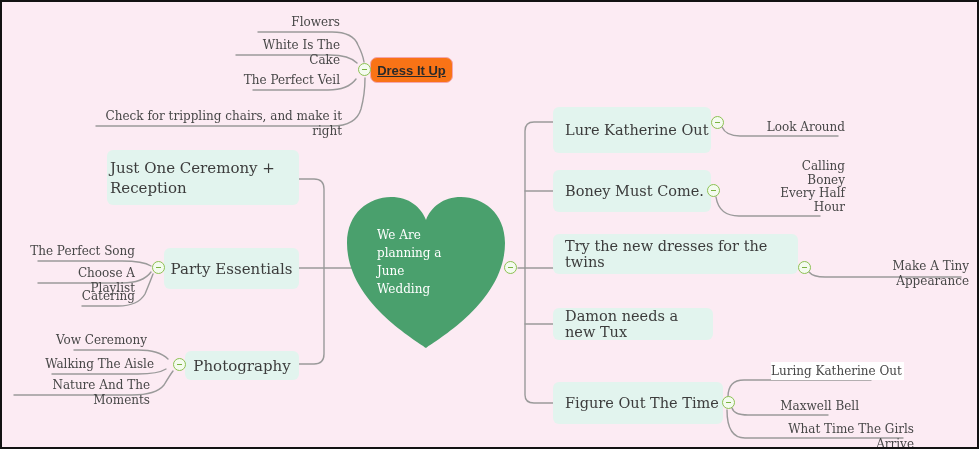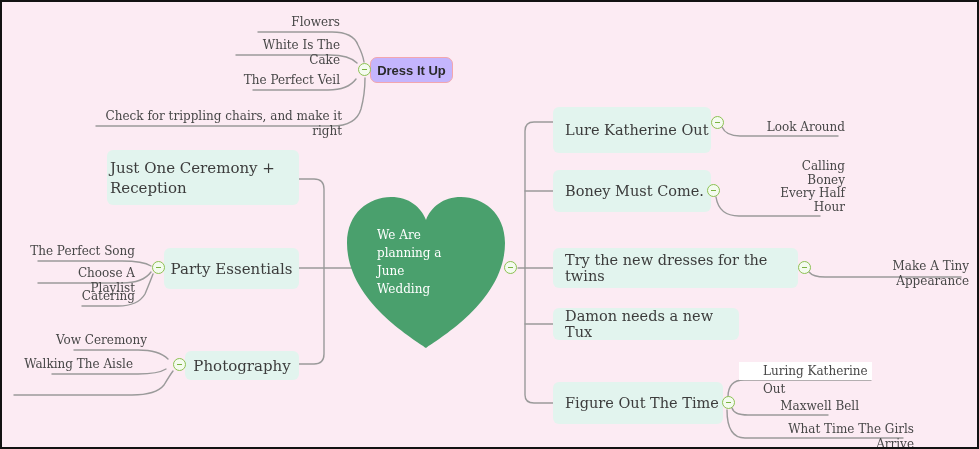--- a/index.html
+++ b/index.html
@@ -23,49 +23,51 @@
     color:#3c3c3c;
     font-size:15px;
     display:flex;align-items:center;
     box-sizing:border-box;
   }
   .box.center{justify-content:center;text-align:center;}
   .box.padded{padding-left:3px;}
   .box.rt{font-size:14.5px;padding-left:12px;}
   .float-box{
     position:absolute;
-    background:#c4b5fd;
+    background:#f97316;
     border:1.5px solid #f3a6ae;
     border-radius:7px;
     color:#2a2a2a;
     font-family:"Liberation Sans", sans-serif;
     font-size:13px;font-weight:600;
     display:flex;align-items:center;justify-content:center;
     box-sizing:border-box;
+    text-decoration:underline;
   }
   .heart-label{
     position:absolute;
     color:#fff;
     font-size:12px;line-height:18px;
     white-space:pre-line;
   }
   .leaf{
     position:absolute;
     color:#474747;
     font-size:12px;line-height:15px;text-align:right;
   }
   .leaf.r{text-align:right;}
   .leaf.ml{white-space:pre-line;line-height:13.5px;margin-left:15px;}
   .leaf-box{
     position:absolute;
     background:#ffffff;
     color:#474747;
     font-size:12px;line-height:18px;
-    padding-left:24px;
+    padding-left:0;
     box-sizing:border-box;
+    margin-left:32px;
   }
   .ml{white-space:pre-line;}
   .collapse{
     position:absolute;
     width:13px;height:13px;
     border-radius:50%;
     background:#f4fbef;
     border:1.4px solid #8cc152;
     box-sizing:border-box;
   }
@@ -137,38 +139,39 @@
 
   <div class="box center" style="left:162px;top:246px;width:135px;height:41px">Party Essentials</div>
   <div class="collapse" style="left:150px;top:259px"></div>
   <div class="leaf r" style="left:28px;top:242px;width:105px">The Perfect Song</div>
   <div class="leaf r" style="left:28px;top:264px;width:105px">Choose A Playlist</div>
   <div class="leaf r" style="left:28px;top:287px;width:105px">Catering</div>
 
   <div class="box center" style="left:183px;top:349px;width:114px;height:29px">Photography</div>
   <div class="collapse" style="left:171px;top:356px"></div>
   <div class="leaf r" style="left:38px;top:331px;width:107px">Vow Ceremony</div>
-  <div class="leaf r" style="left:19px;top:355px;width:112px">Walking The Aisle</div>
+  <div class="leaf r" style="left:40px;top:355px;width:112px">Walking The Aisle</div>
+  <div class="leaf r" style="left:3px;top:376px;width:145px">Nature And The Moments</div>
 
   <div class="box rt" style="left:551px;top:105px;width:158px;height:46px">Lure Katherine Out</div>
   <div class="collapse" style="left:709px;top:114px"></div>
   <div class="leaf" style="left:733px;top:118px;width:110px">Look Around</div>
 
   <div class="box rt" style="left:551px;top:168px;width:158px;height:42px">Boney Must Come.</div>
   <div class="collapse" style="left:705px;top:182px"></div>
   <div class="leaf ml" style="left:733px;top:158px;width:95px">Calling
 Boney
 Every Half
 Hour</div>
 
-  <div class="box rt" style="left:551px;top:246px;width:245px;height:40px">Try the new dresses for the twins</div>
+  <div class="box rt" style="left:551px;top:232px;width:245px;height:40px">Try the new dresses for the twins</div>
   <div class="collapse" style="left:796px;top:259px"></div>
   <div class="leaf" style="left:822px;top:257px;width:145px">Make A Tiny Appearance</div>
 
-  <div class="box rt" style="left:551px;top:306px;width:186px;height:32px">Damon needs a new Tux</div>
+  <div class="box rt" style="left:551px;top:306px;width:160px;height:32px">Damon needs a new Tux</div>
 
   <div class="box rt" style="left:551px;top:380px;width:170px;height:42px">Figure Out The Time</div>
   <div class="collapse" style="left:720px;top:394px"></div>
   <div class="leaf-box" style="left:737px;top:360px;width:133px;height:18px">Luring Katherine Out</div>
   <div class="leaf" style="left:747px;top:397px;width:110px">Maxwell Bell</div>
   <div class="leaf" style="left:747px;top:420px;width:165px">What Time The Girls Arrive</div>
 
 </div>
 
 </body></html>

